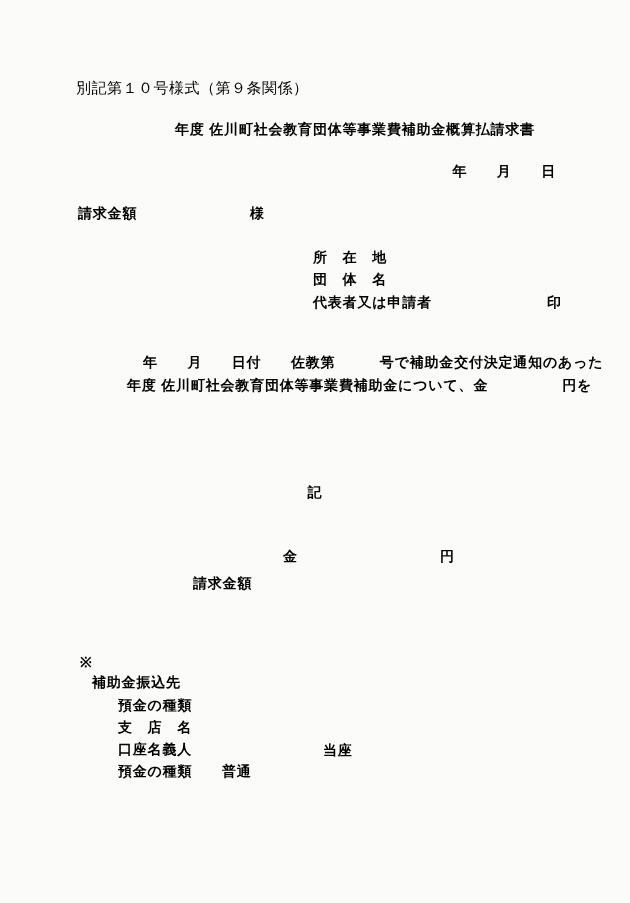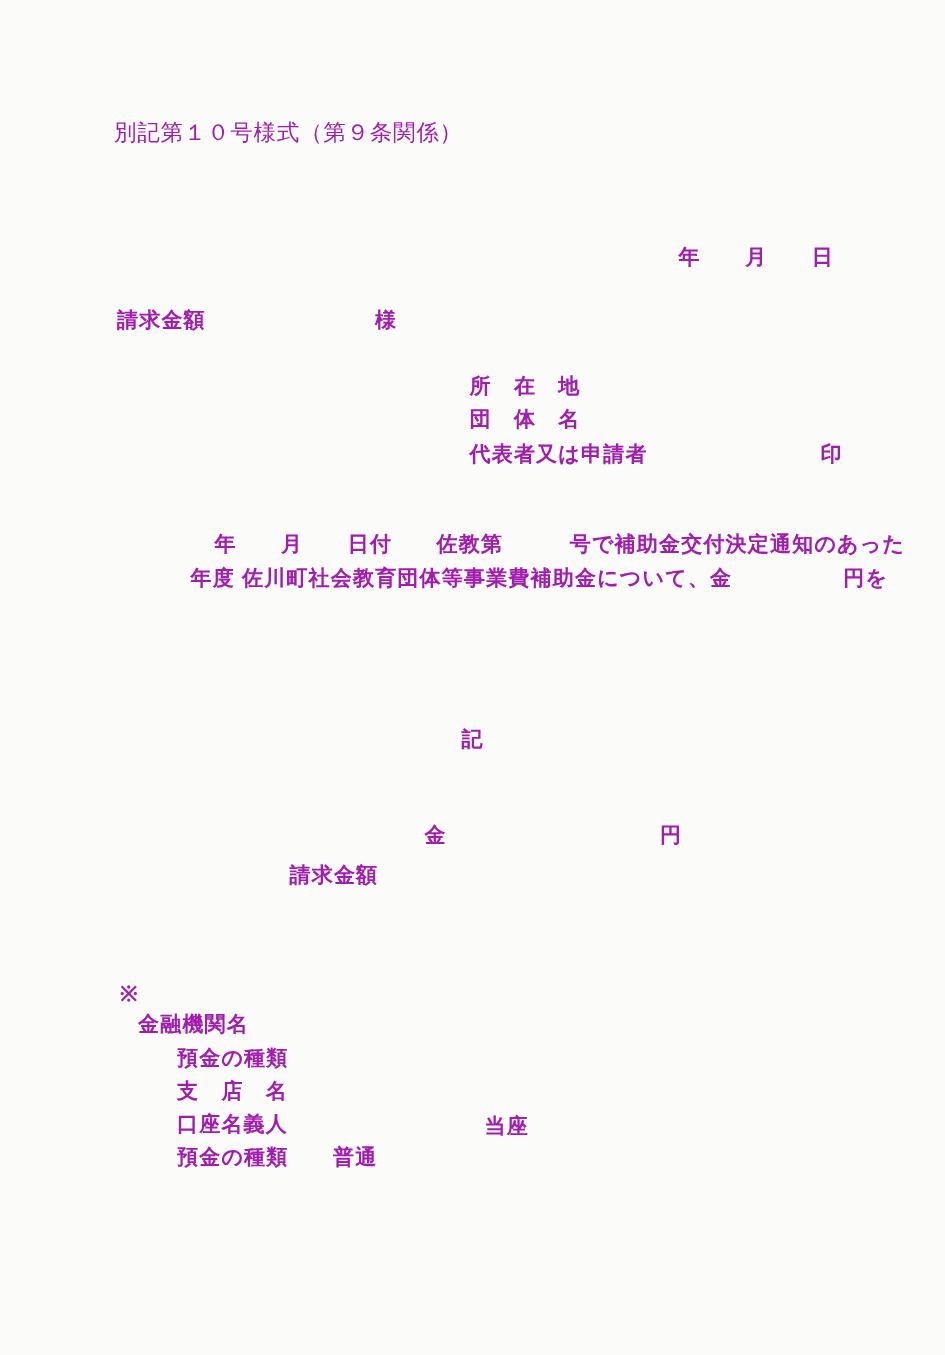--- a/index.html
+++ b/index.html
@@ -6,21 +6,21 @@
     margin: 0;
     padding: 0;
     background: #e8e8e8;
   }
   .page {
     position: relative;
     width: 630px;
     height: 903px;
     margin: 0 auto;
     background: #fbfbfa;
-    color: #a21caf;
+    color: #000000;
     font-family: "Liberation Sans", sans-serif;
     font-weight: 700;
     font-size: 14px;
     letter-spacing: 0.8px;
     overflow: hidden;
   }
   .abs { position: absolute; white-space: pre; }
   .form-number {
     left: 76px; top: 79px;
     font-family: "Liberation Serif", serif;
@@ -53,20 +53,21 @@
   .deposit-option-futsu { left: 222px; top: 763px; }
   .deposit-option-toza { left: 280px; top: 742px; margin-left: 43px; }
 </style>
 </head>
 <body>
 
 <div class="page">
 
   <div class="abs form-number">別記第１０号様式（第９条関係）</div>
 
+  <div class="abs doc-title">年度 佐川町社会教育団体等事業費補助金概算払請求書</div>
 
   <div class="abs date-line">年　　月　　日</div>
 
   <div class="abs addressee-name">請求金額</div>
   <div class="abs addressee-honorific">様</div>
 
   <div class="abs applicant-address">所　在　地</div>
   <div class="abs applicant-group">団　体　名</div>
   <div class="abs applicant-representative">代表者又は申請者</div>
   <div class="abs applicant-seal">印</div>
@@ -75,21 +76,21 @@
   <div class="body-line body-line-2">年度 佐川町社会教育団体等事業費補助金について、金　　　　　円を</div>
 
   <div class="abs section-mark">記</div>
 
   <div class="abs amount-label">請求金額</div>
   <div class="abs amount-prefix">金</div>
   <div class="abs amount-suffix">円</div>
 
   <div class="abs note-mark">※</div>
 
-  <div class="abs transfer-heading">金融機関名</div>
+  <div class="abs transfer-heading">補助金振込先</div>
   <div class="abs transfer-bank">預金の種類</div>
   <div class="abs transfer-branch">支　店　名</div>
   <div class="abs transfer-holder">口座名義人</div>
   <div class="abs transfer-deposit-label">預金の種類</div>
   <div class="abs deposit-option-futsu">普通</div>
   <div class="abs deposit-option-toza">当座</div>
 
 </div>
 
 </body></html>

